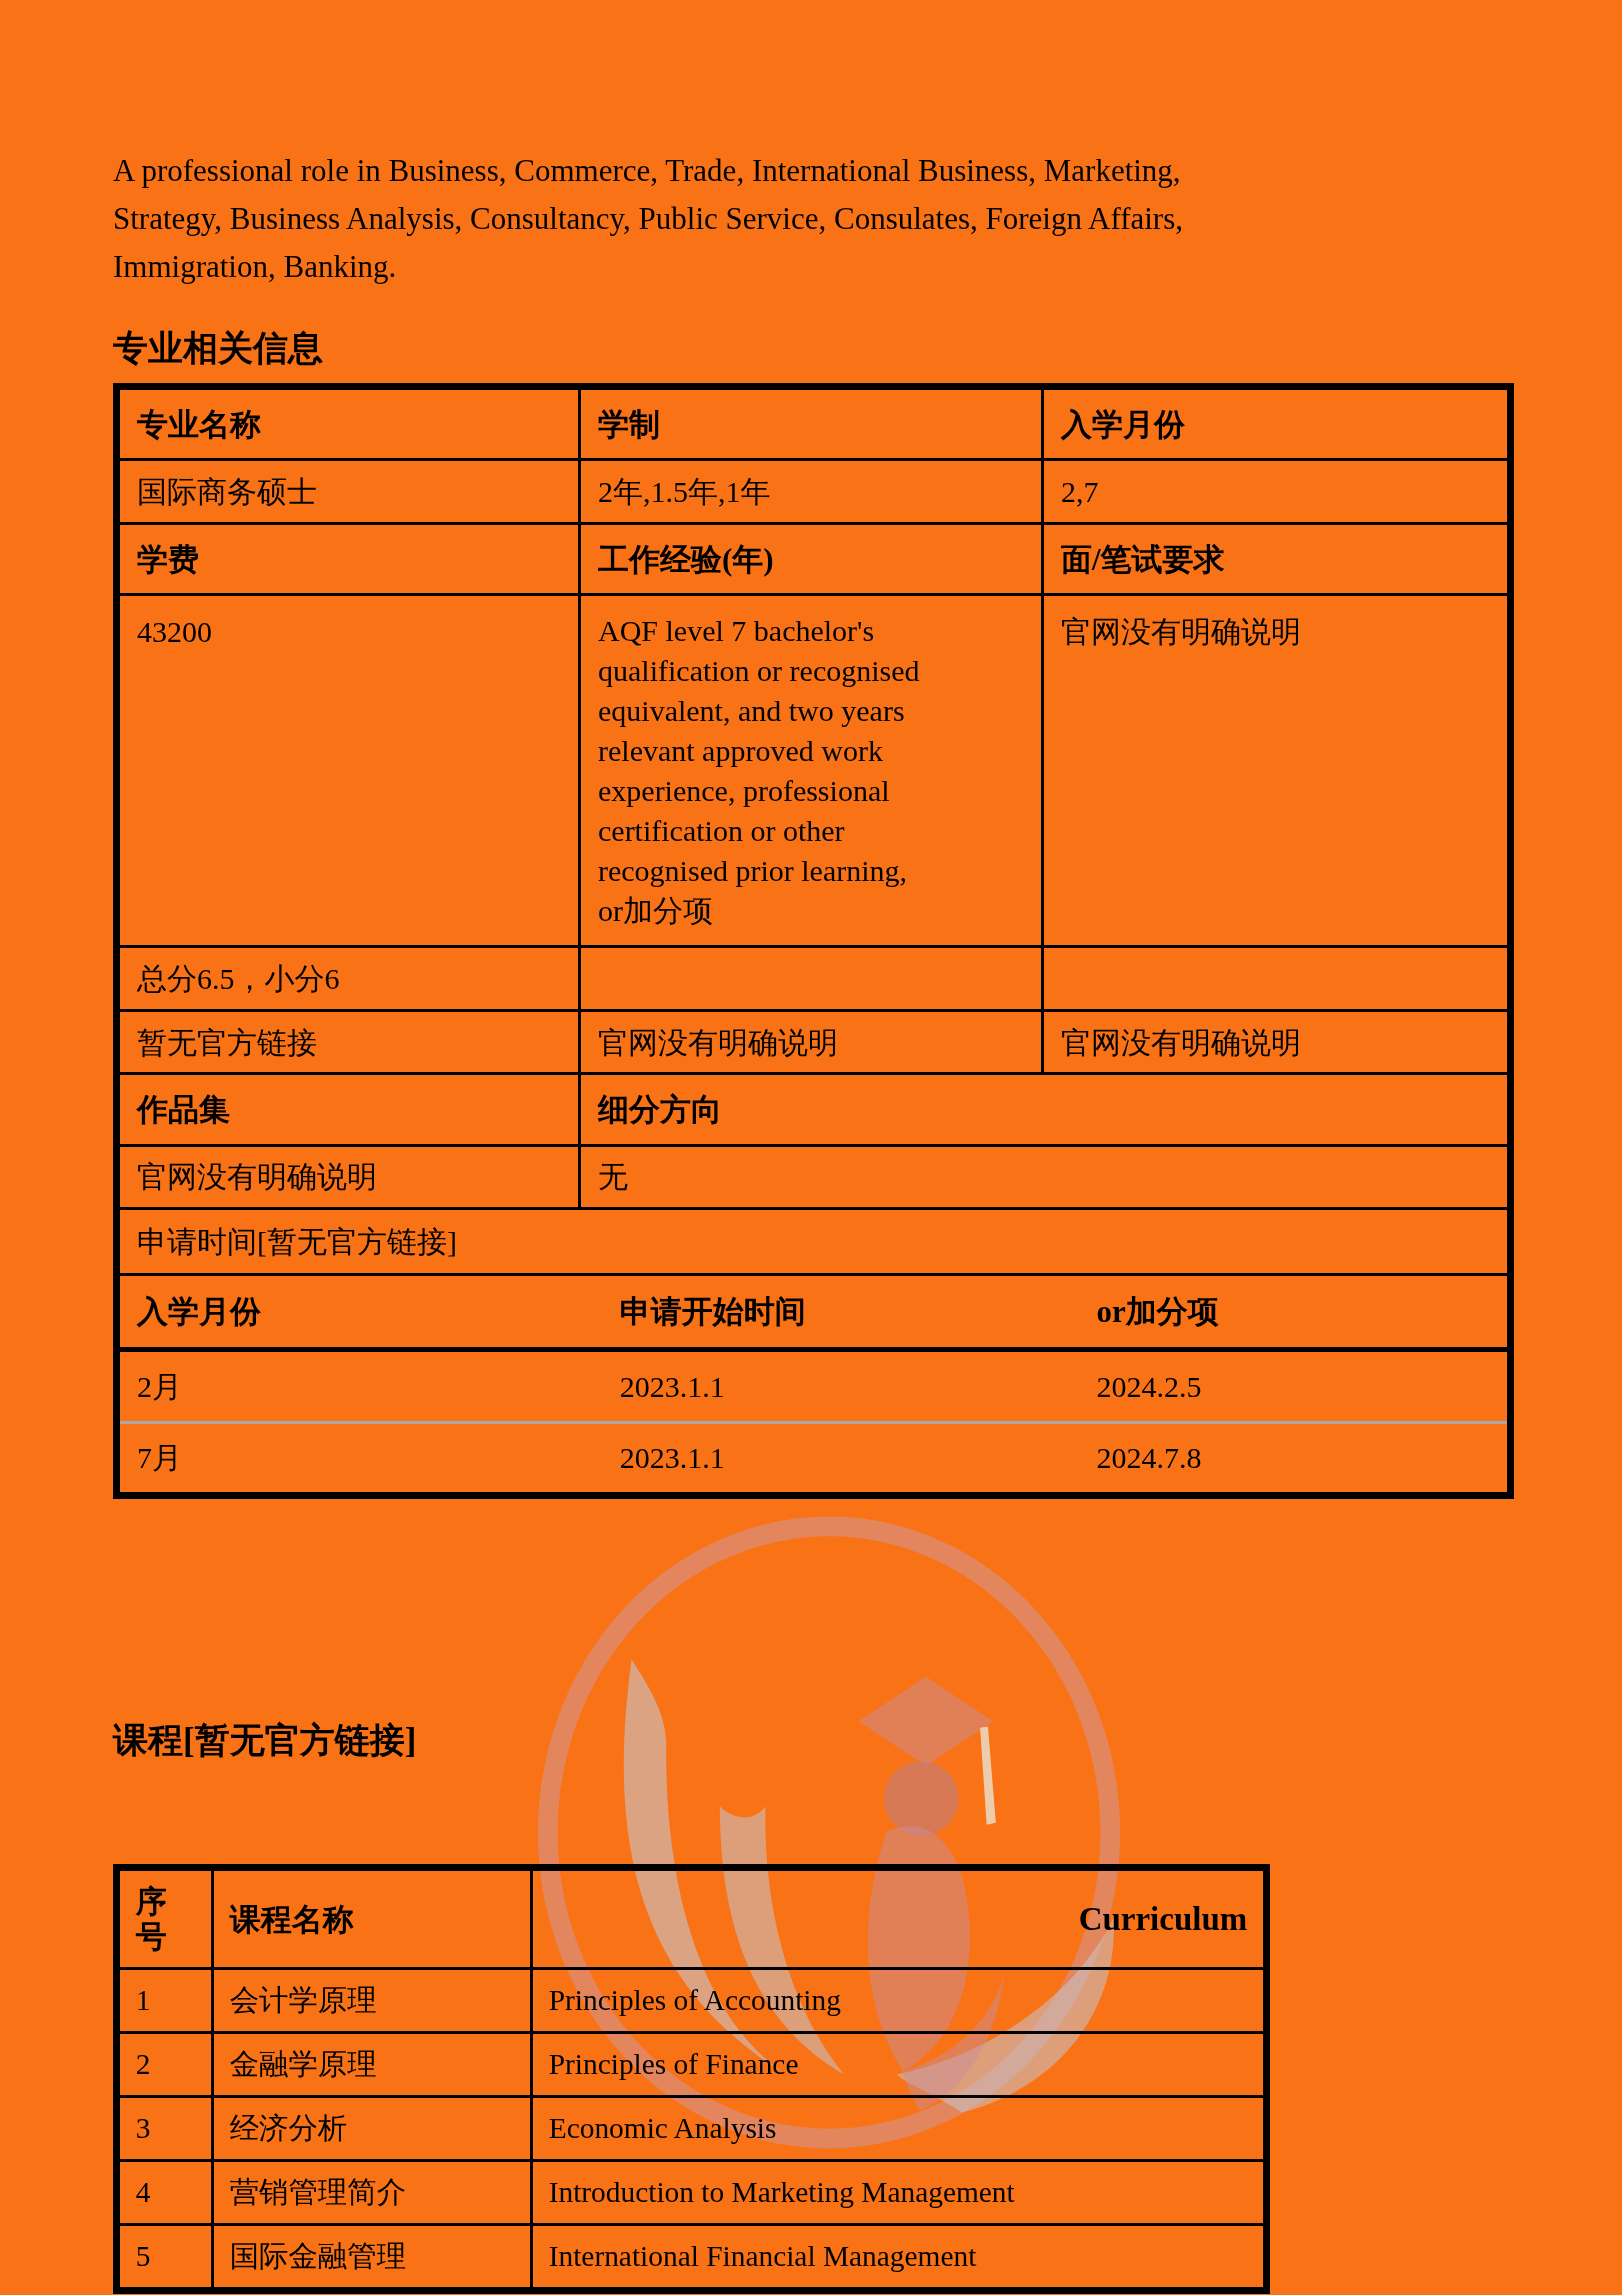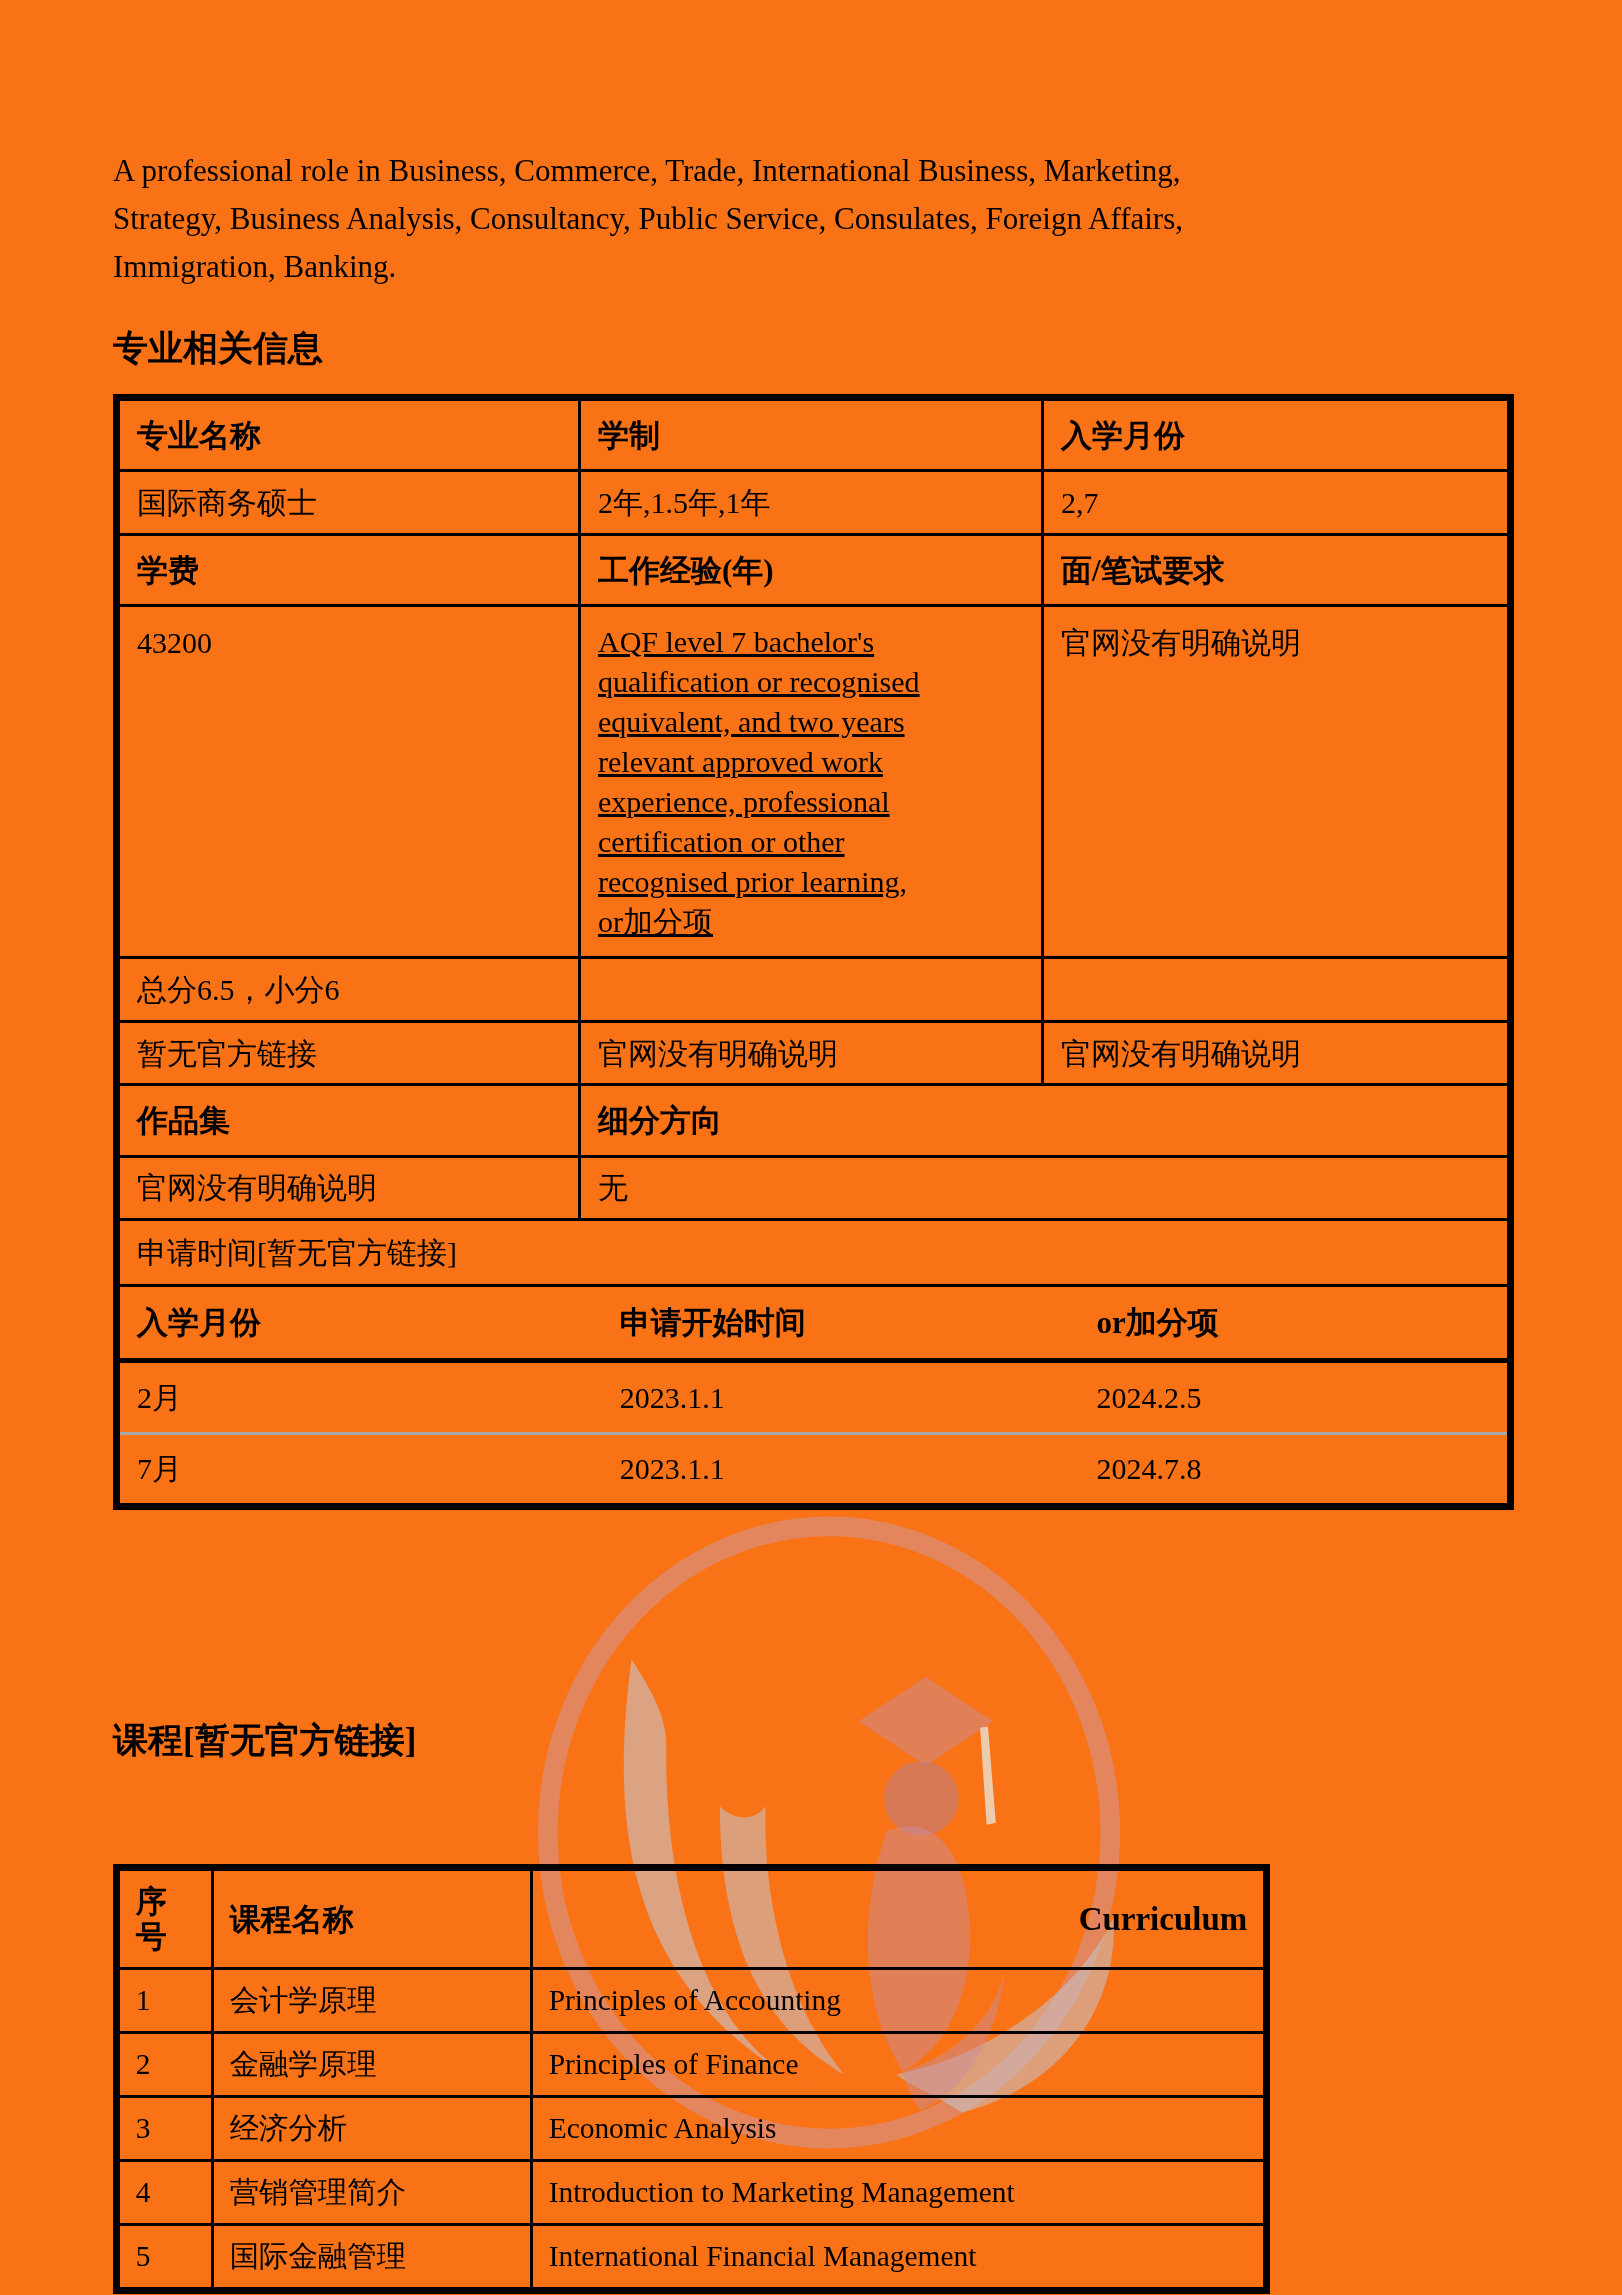--- a/index.html
+++ b/index.html
@@ -21,21 +21,21 @@
   }
   .sec-title{
     position:absolute;left:113px;
     font-size:35px;font-weight:bold;line-height:39px;
   }
   .sec-title.t1pos{top:300px;}
   .sec-title.t2pos{top:1692px;}
   
   table{border-collapse:collapse;background:transparent;}
   .info-table{
-    position:absolute;left:113px;top:394px;width:1394px;table-layout:fixed;
+    position:absolute;left:113px;top:383px;width:1394px;table-layout:fixed;
     border:7.9px solid #000;
   }
   .info-table td{
     border:3.9px solid #000;
     font-size:30px;line-height:37px;
     padding:11.8px 17px;vertical-align:middle;
     overflow:hidden;
   }
   .info-table td.hd{font-weight:bold;font-size:31px;padding:15.7px 17px;}
   .info-table td.multi{line-height:40px;white-space:pre-line;padding:14.4px 17px;}
@@ -105,21 +105,21 @@
           <td>2年,1.5年,1年</td>
           <td>2,7</td>
         </tr>
         <tr>
           <td class="hd">学费</td>
           <td class="hd">工作经验(年)</td>
           <td class="hd">面/笔试要求</td>
         </tr>
         <tr>
           <td style="vertical-align:top;padding-top:17px;">43200</td>
-          <td class="multi" style="vertical-align:top;text-decoration:underline;">AQF level 7 bachelor's
+          <td class="multi" style="vertical-align:top;">AQF level 7 bachelor's
 qualification or recognised
 equivalent, and two years
 relevant approved work
 experience, professional
 certification or other
 recognised prior learning,
 or加分项</td>
           <td style="vertical-align:top;padding-top:17px;">官网没有明确说明</td>
         </tr>
         <tr>

